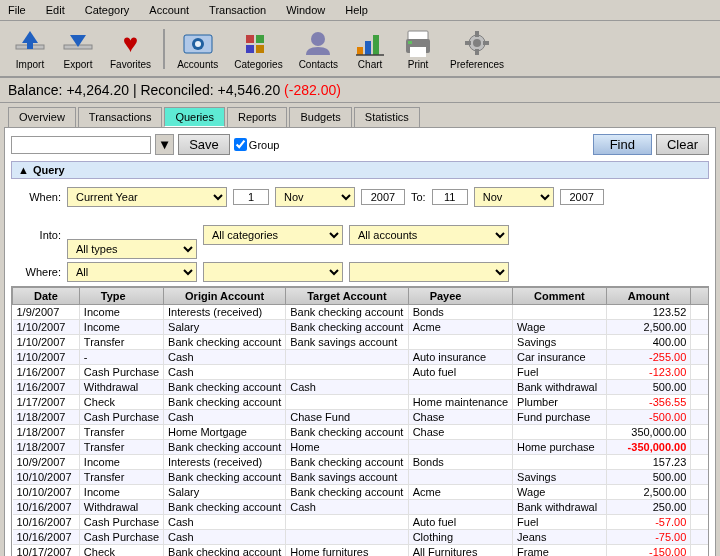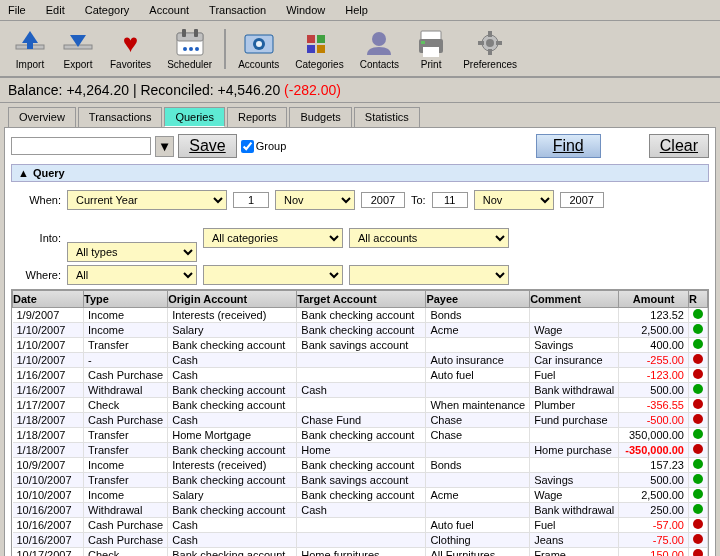--- a/index.html
+++ b/index.html
@@ -25,37 +25,37 @@
     .tab { padding: 3px 10px; border: 1px solid #999; border-bottom: none; background: #d4d0c8; cursor: pointer; font-size: 11px; }
     .tab.active { background: #5eead4; border-bottom: 1px solid white; }
     
     
     .main { background: white; border: 1px solid #999; margin: 0 4px 4px; padding: 6px; }
     
     
     .query-toolbar { display: flex; align-items: center; gap: 4px; margin-bottom: 6px; }
     .query-input { width: 140px; border: 1px solid #999; padding: 2px 4px; font-size: 11px; }
     .dropdown-arrow { border: 1px solid #999; padding: 2px 2px; background: #d4d0c8; cursor: pointer; }
-    .btn { border: 1px solid #888; background: linear-gradient(to bottom, #e8e8e8, #d0d0d0); padding: 2px 10px; cursor: pointer; font-size: 16px; text-decoration: underline; }
+    .btn { border: 1px solid #888; background: linear-gradient(to bottom, #e8e8e8, #d0d0d0); padding: 2px 10px; cursor: pointer; font-size: 13px; }
     .btn-find { background: linear-gradient(to bottom, #d8e8f8, #a8c0e0); border: 1px solid #7090c0; padding: 2px 16px; }
-    .btn-clear { background: linear-gradient(to bottom, #e8e8e8, #d0d0d0); border: 1px solid #888; padding: 2px 10px; margin-left: 44px; }
+    .btn-clear { background: linear-gradient(to bottom, #e8e8e8, #d0d0d0); border: 1px solid #888; padding: 2px 10px; }
     .spacer { flex: 1; }
     
     
     .query-section { background: #d8e8f8; border: 1px solid #aac; padding: 2px 6px; margin-bottom: 4px; font-weight: bold; display: flex; align-items: center; gap: 4px; cursor: pointer; }
     .select-box { border: 1px solid #999; background: #fef9c3; padding: 2px 4px; font-size: 11px; height: 20px; }
     .select-sm { width: 80px; }
     .select-lg { width: 160px; }
     .num-input { width: 36px; border: 1px solid #999; padding: 1px 2px; font-size: 11px; text-align: center; }
     
     
     .table-container { border: 1px solid #999; overflow: auto; max-height: 310px; }
     table { width: 100%; border-collapse: collapse; font-size: 11px; }
     thead tr { background: linear-gradient(to bottom, #e0e0e0, #c8c8c8); }
-    th { border: 1px solid #999; padding: 2px 0; text-align: left; font-weight: bold; cursor: pointer; white-space: nowrap; }
+    th { border: 1px solid #999; padding: 2px 21px; text-align: left; font-weight: bold; cursor: pointer; white-space: nowrap; }
     td { border-bottom: 1px solid #e0e0e0; border-right: 1px solid #e0e0e0; padding: 1px 4px; white-space: nowrap; }
     tr:nth-child(even) { background: #f5f5ff; }
     .amount-col { text-align: right; }
     
     
     .statusbar { background: #d4d0c8; border-top: 1px solid #999; padding: 15px 8px; display: flex; justify-content: space-between; font-size: 11px; }
     
     .checkbox-lbl { display: flex; align-items: center; gap: 2px; }
   </style>
 </head>
@@ -89,34 +89,20 @@
           <polygon points="16,20 24,8 8,8" fill="#2060c0"></polygon>
           <rect x="13" y="8" width="6" height="6" fill="#2060c0"></rect>
         </svg>
     </div>
     <span>Export</span>
   </button>
   <button class="toolbar-btn">
     <div class="toolbar-icon" style="font-size:26px; color:#c00000;">♥</div>
     <span>Favorites</span>
   </button>
-  <button class="toolbar-btn">
-    <div class="toolbar-icon">
-      <svg width="32" height="32" viewBox="0 0 32 32">
-          <rect x="3" y="6" width="26" height="22" rx="2" fill="white" stroke="#888"></rect>
-          <rect x="3" y="6" width="26" height="8" rx="2" fill="#c0c0c0" stroke="#888"></rect>
-          <rect x="8" y="2" width="4" height="8" rx="1" fill="#606060"></rect>
-          <rect x="20" y="2" width="4" height="8" rx="1" fill="#606060"></rect>
-          <circle cx="11" cy="22" r="2" fill="#2060c0"></circle>
-          <circle cx="17" cy="22" r="2" fill="#2060c0"></circle>
-          <circle cx="23" cy="22" r="2" fill="#2060c0"></circle>
-        </svg>
-    </div>
-    <span>Scheduler</span>
-  </button>
   <div class="toolbar-separator"></div>
   <button class="toolbar-btn">
     <div class="toolbar-icon">
       <svg width="32" height="32" viewBox="0 0 32 32">
           <rect x="2" y="8" width="28" height="18" rx="2" fill="#b0c8e8" stroke="#2060a0"></rect>
           <circle cx="16" cy="17" r="6" fill="#2060a0"></circle>
           <circle cx="16" cy="17" r="3" fill="#e8f0f8"></circle>
         </svg>
     </div>
     <span>Accounts</span>
@@ -133,20 +119,31 @@
     <span>Categories</span>
   </button>
   <button class="toolbar-btn">
     <div class="toolbar-icon">
       <svg width="32" height="32" viewBox="0 0 32 32">
           <circle cx="16" cy="12" r="7" fill="#8080b0"></circle>
           <path d="M4 28 Q4 20 16 20 Q28 20 28 28Z" fill="#8080b0"></path>
         </svg>
     </div>
     <span>Contacts</span>
+  </button>
+  <button class="toolbar-btn">
+    <div class="toolbar-icon">
+      <svg width="32" height="32" viewBox="0 0 32 32">
+          <rect x="3" y="20" width="6" height="8" fill="#e08000"></rect>
+          <rect x="11" y="14" width="6" height="14" fill="#2060c0"></rect>
+          <rect x="19" y="8" width="6" height="20" fill="#40a040"></rect>
+          <line x1="2" y1="28" x2="30" y2="28" stroke="#404040" stroke-width="1.5"></line>
+        </svg>
+    </div>
+    <span>Chart</span>
   </button>
   <button class="toolbar-btn">
     <div class="toolbar-icon">
       <svg width="32" height="32" viewBox="0 0 32 32">
           <rect x="6" y="4" width="20" height="14" rx="1" fill="white" stroke="#888"></rect>
           <rect x="4" y="12" width="24" height="14" rx="2" fill="#808080"></rect>
           <rect x="8" y="20" width="16" height="10" fill="white"></rect>
           <rect x="6" y="14" width="4" height="3" fill="#60c060"></rect>
         </svg>
     </div>
@@ -336,21 +333,21 @@
       <td class="amount-col">500.00</td>
       <td style="text-align:center;">
         <span style="display:inline-block;width:10px;height:10px;border-radius:50%;background:#00a000;"></span>
       </td>
     </tr>
           <tr>
       <td>1/17/2007</td>
       <td>Check</td>
       <td>Bank checking account</td>
       <td></td>
-      <td>When maintenance</td>
+      <td>Home maintenance</td>
       <td>Plumber</td>
       <td class="amount-col"><span style="color:red;">-356.55</span></td>
       <td style="text-align:center;">
         <span style="display:inline-block;width:10px;height:10px;border-radius:50%;background:#c00000;"></span>
       </td>
     </tr>
           <tr>
       <td>1/18/2007</td>
       <td>Cash Purchase</td>
       <td>Cash</td>

